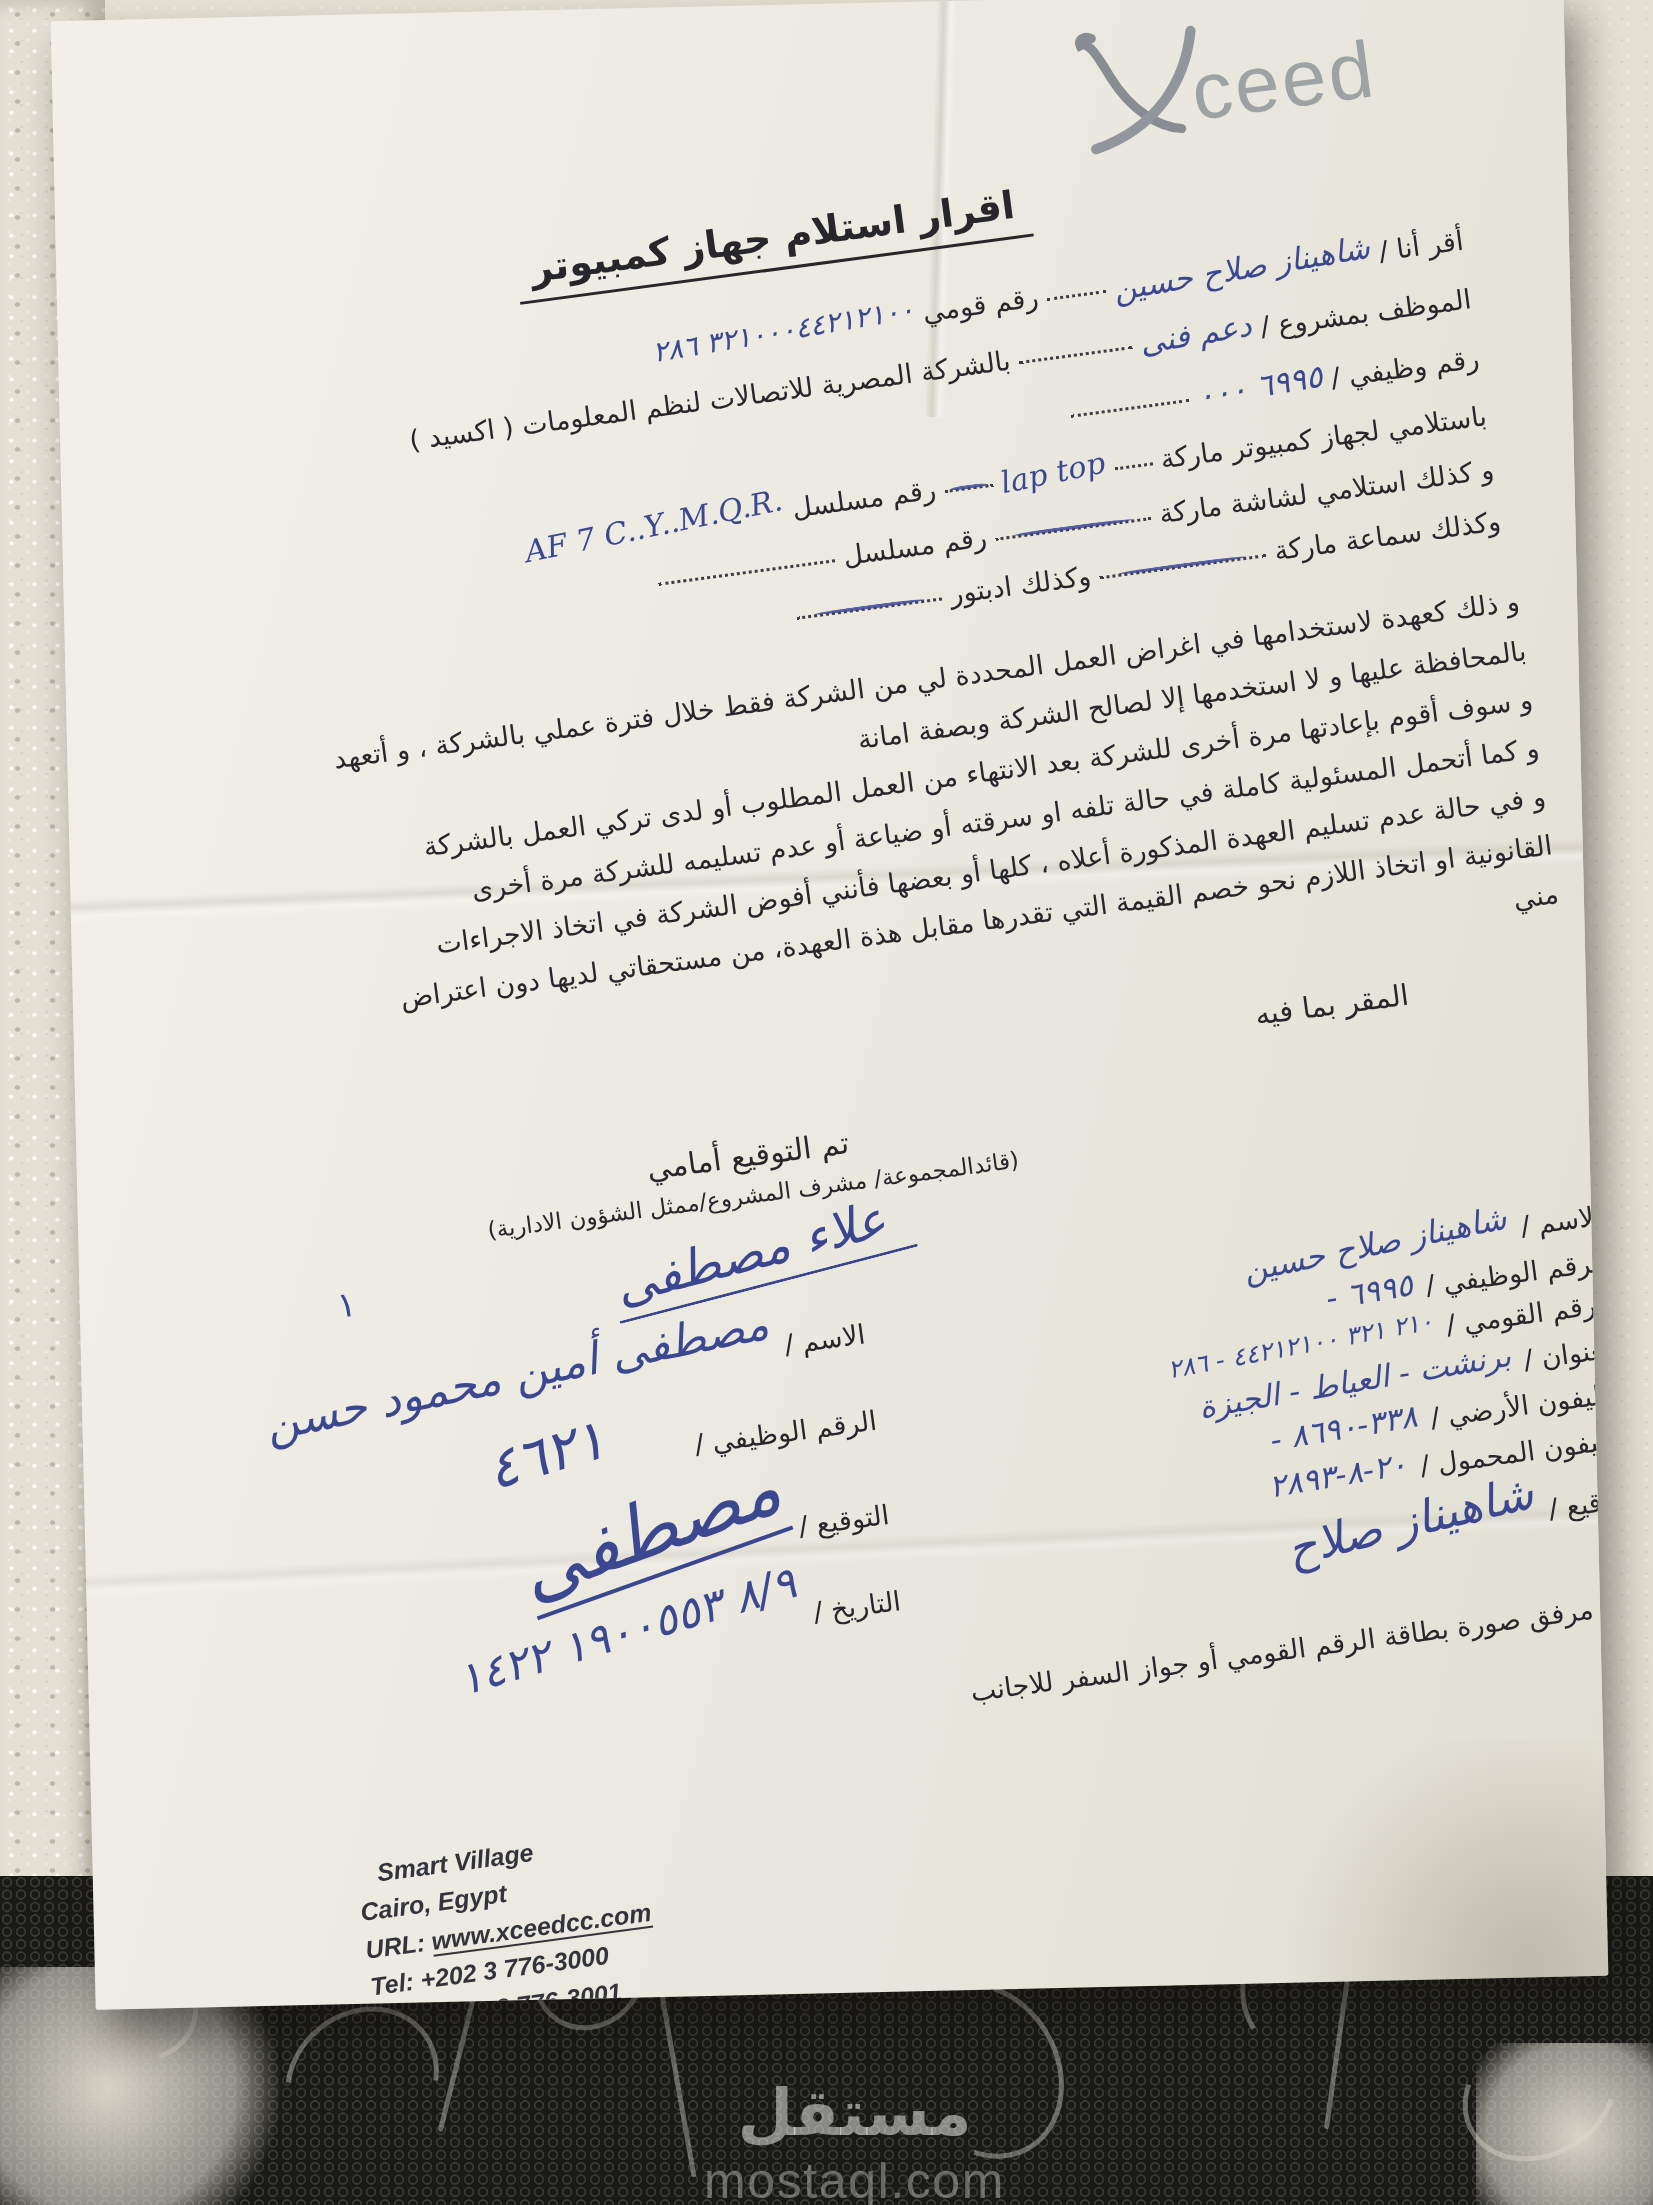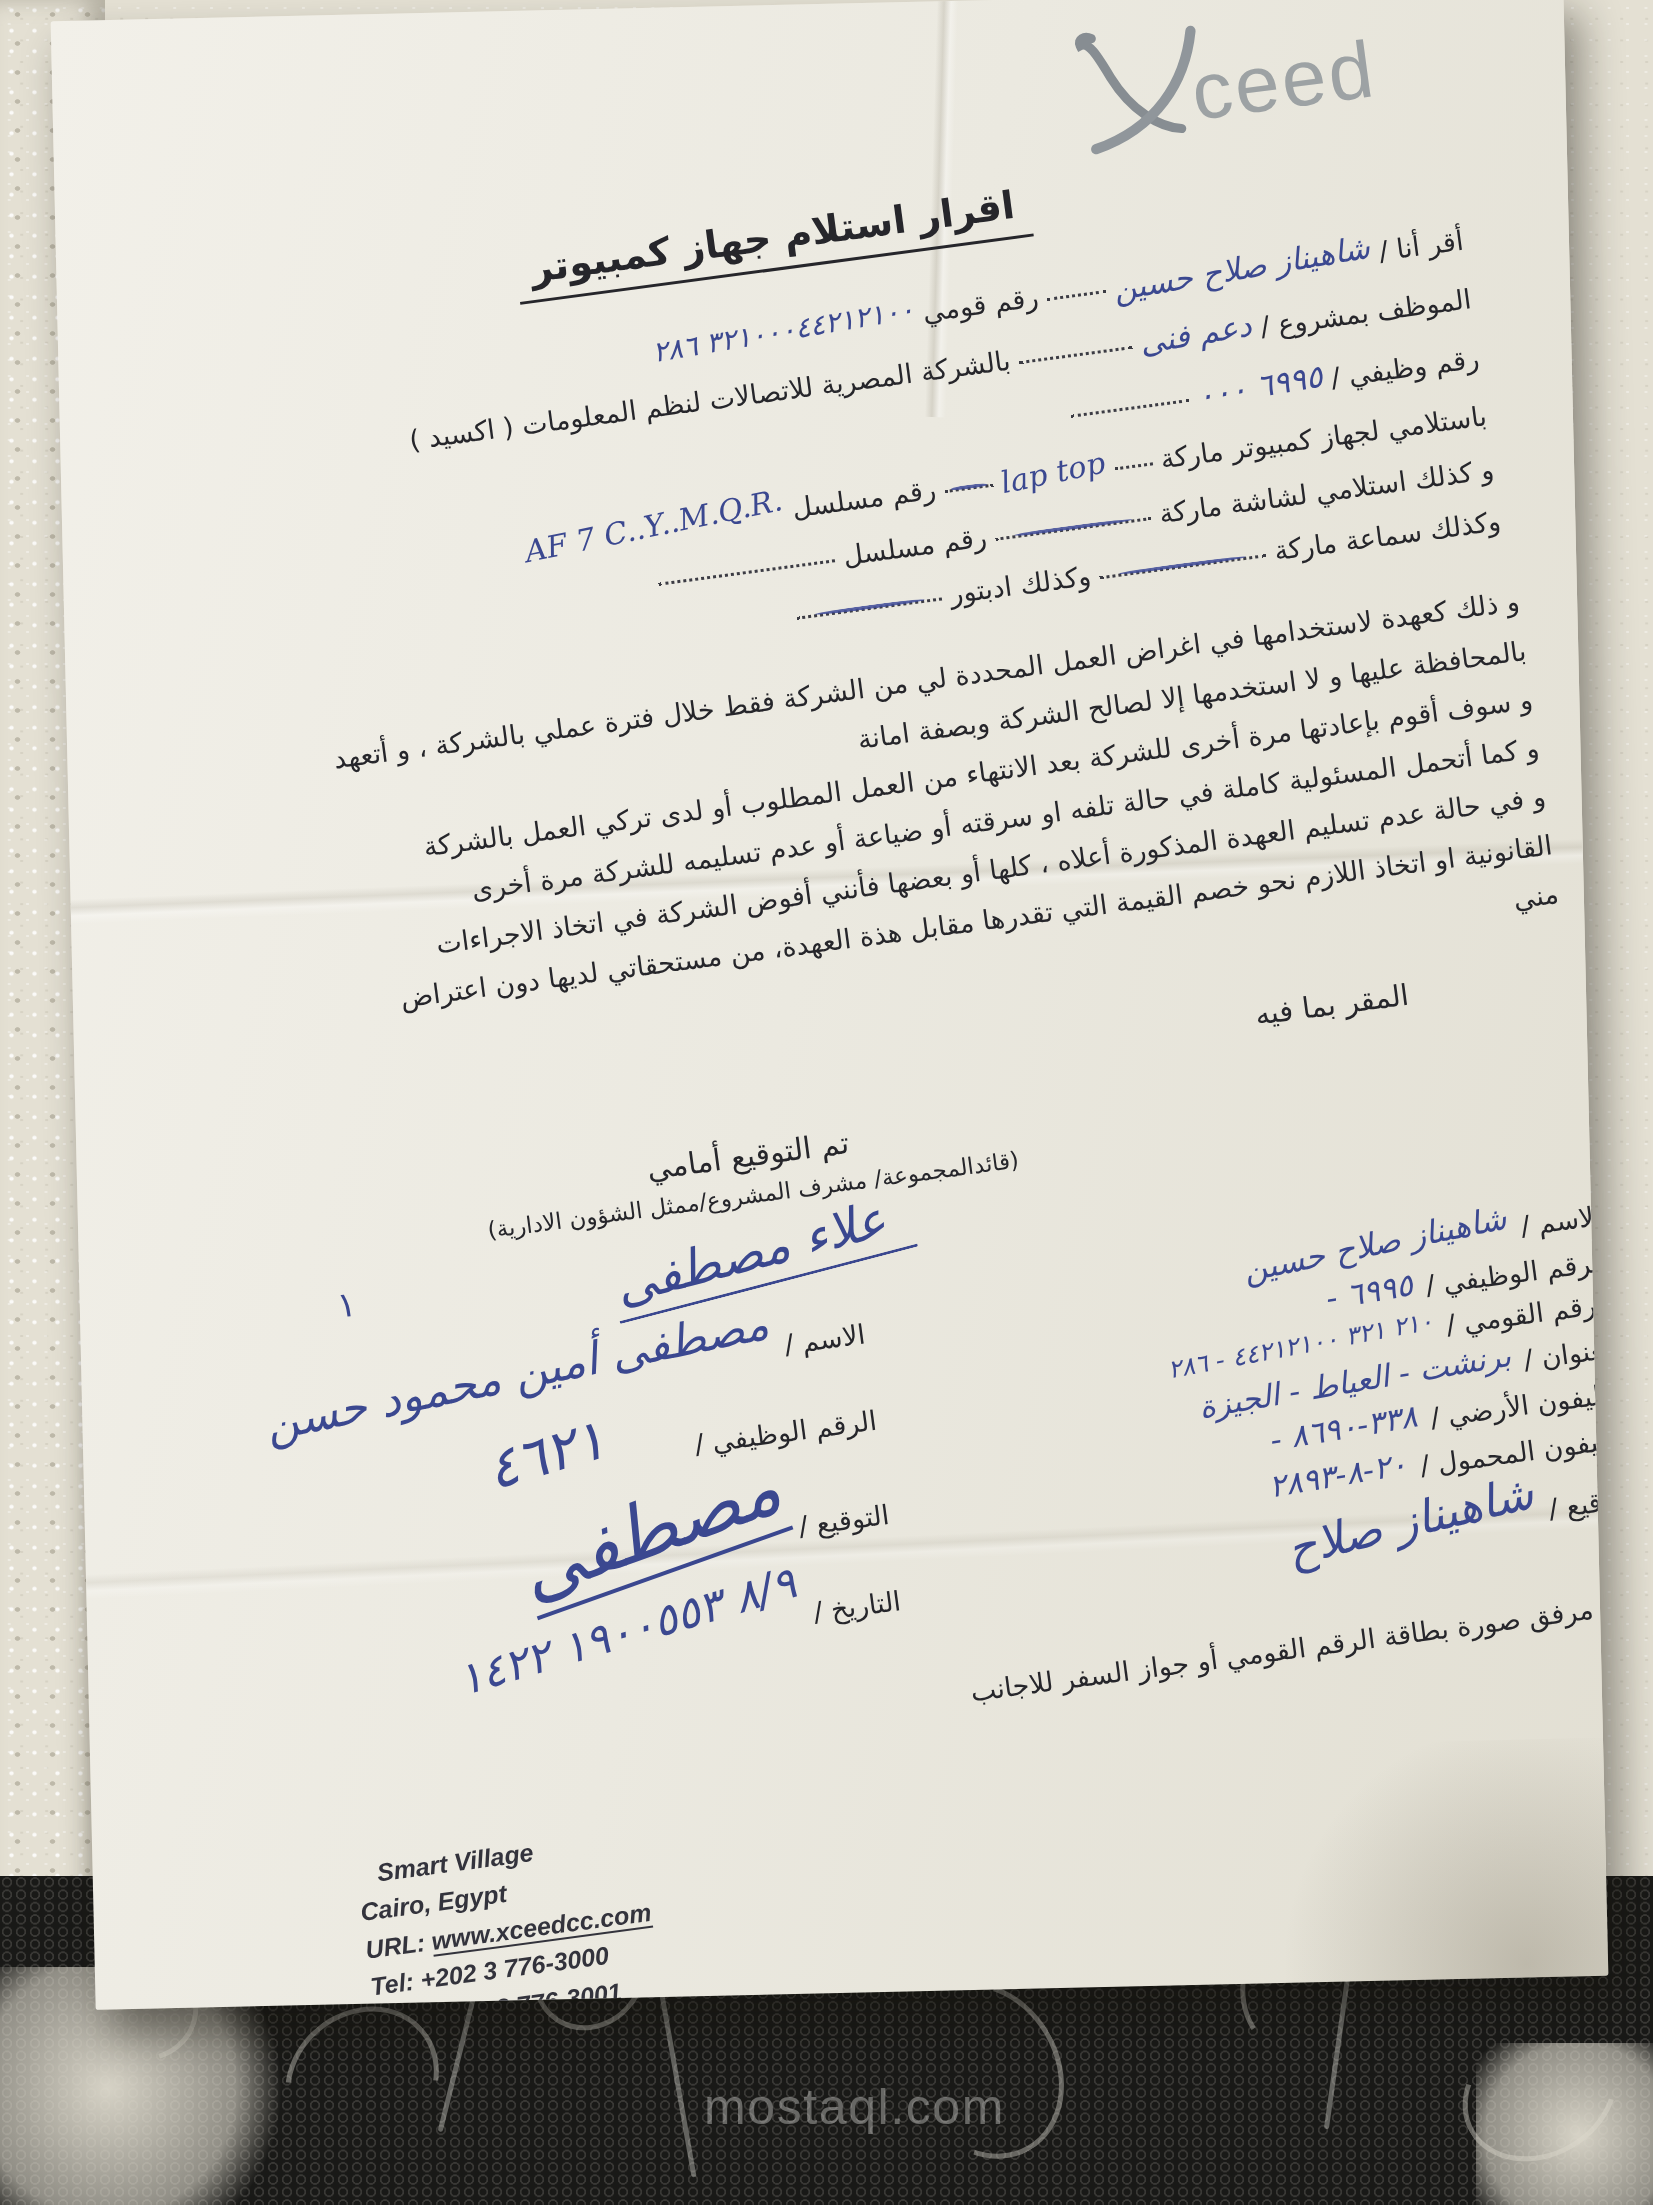--- a/index.html
+++ b/index.html
@@ -91,20 +91,21 @@
     <div class="swirl" style="left:1459px;top:151px;width:162px;height:130px;transform:rotate(150deg)"></div>
     <div class="thread" style="left:465px;top:32px;height:227px;transform:rotate(14deg)"></div>
     <div class="thread" style="left:670px;top:54px;height:249px;transform:rotate(-10deg)"></div>
     <div class="thread" style="left:1340px;top:21.6px;height:232px;transform:rotate(8deg)"></div>
   </div>
 
   <div class="lace-blob" style="left:-38px;bottom:-32px;width:324px;height:270px"></div>
   <div class="lace-blob" style="right:-49px;bottom:-43px;width:227px;height:205px"></div>
 
   <div class="wm">
+    <div class="wm-ar">مستقل</div>
     <div class="wm-en">mostaql.com</div>
   </div>
 
   <div class="paper">
     <div class="crease-v"></div>
     <div class="crease-h" style="top:865px;transform:rotate(-1deg)"></div>
     <div class="crease-h" style="top:1535px;transform:rotate(-1.4deg);opacity:.75"></div>
     <div class="corner-shade"></div>
 
     <div class="content">

